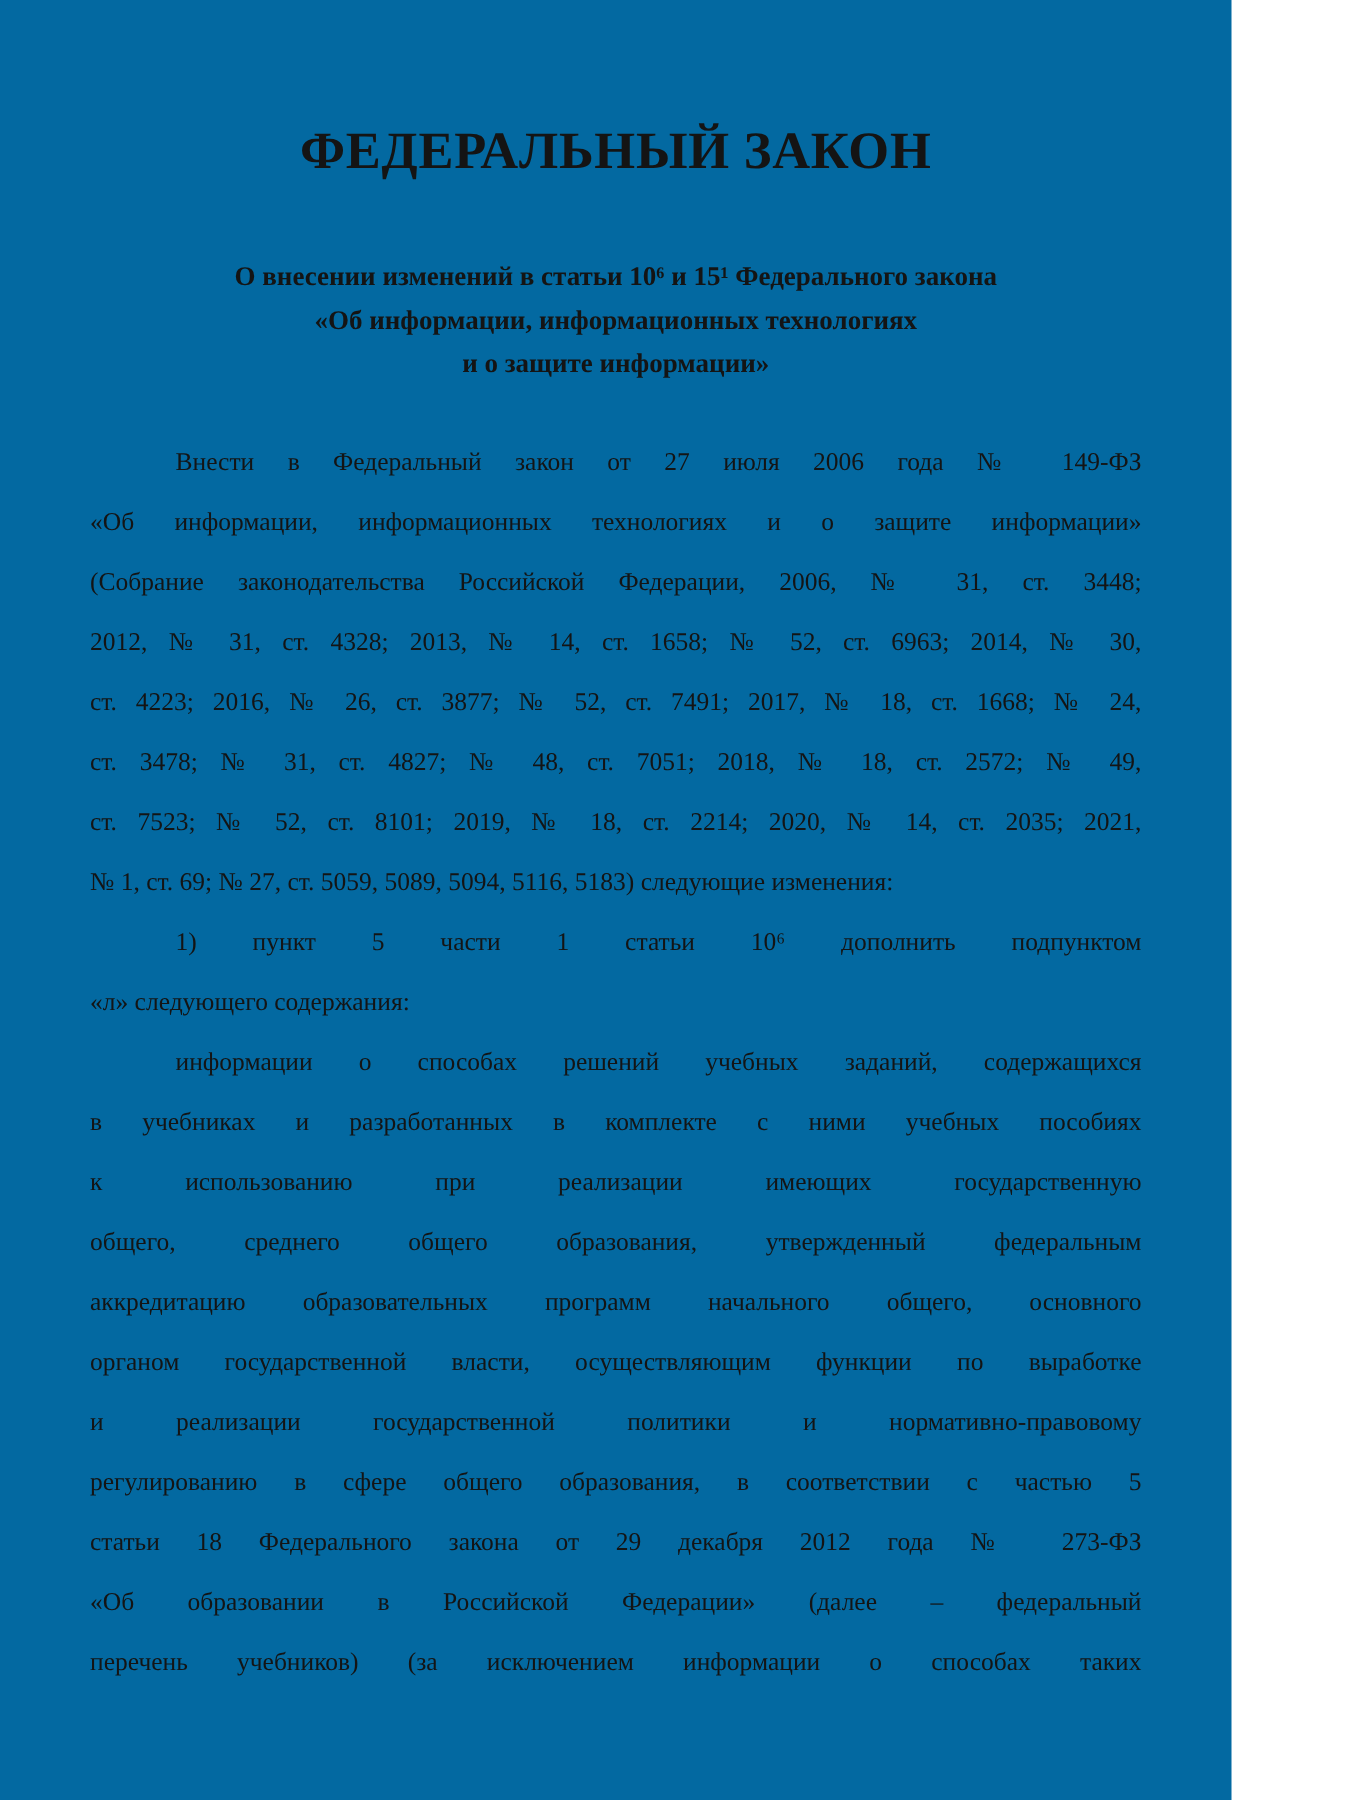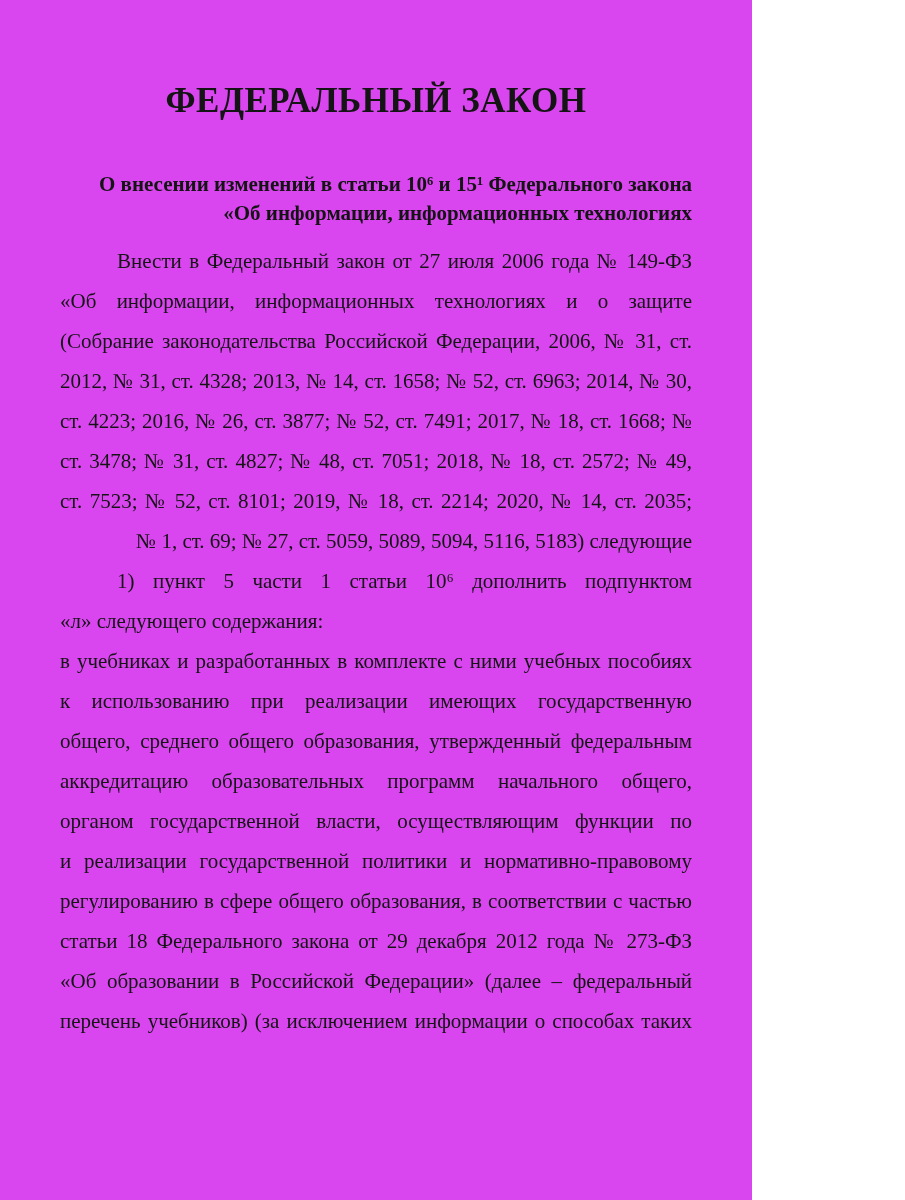--- a/index.html
+++ b/index.html
@@ -2,51 +2,51 @@
 <html lang="ru"><head>
 <meta charset="utf-8">
 <style>
   html, body {
     margin: 0;
     padding: 0;
     background: #ffffff;
   }
   .page {
     position: relative;
-    width: 752px;
+    width: 821px;
     height: 1200px;
-    background: #d946ef;
+    background: #0369a1;
     color: #141414;
     font-family: "Liberation Serif", "DejaVu Serif", serif;
     box-sizing: border-box;
     padding: 84px 60px 0 60px;
     overflow: hidden;
   }
   .title {
     margin: 0;
     font-size: 35px;
     line-height: 33px;
     font-weight: bold;
     text-align: center;
     letter-spacing: 0.5px;
     white-space: nowrap;
   }
   .subtitle {
     margin-top: 53px;
-    font-size: 21px;
+    font-size: 18px;
     line-height: 29px;
     font-weight: bold;
-    text-align: right;
+    text-align: center;
   }
   .subtitle-line {
     white-space: nowrap;
   }
   .doc-body {
-    margin-top: 13px;
-    font-size: 21px;
+    margin-top: 31px;
+    font-size: 17px;
     line-height: 40px;
   }
   .line {
     height: 40px;
     overflow: hidden;
     text-align: justify;
     text-align-last: justify;
     text-justify: inter-word;
   }
   .line.no-just {
@@ -59,33 +59,35 @@
 </style>
 </head>
 <body>
 
 <div class="page">
   <h1 class="title">ФЕДЕРАЛЬНЫЙ ЗАКОН</h1>
 
   <div class="subtitle">
       <div class="subtitle-line">О внесении изменений в статьи 10⁶ и 15¹ Федерального закона</div>
       <div class="subtitle-line">«Об информации, информационных технологиях</div>
+      <div class="subtitle-line">и о защите информации»</div>
     </div>
 
   <div class="doc-body">
       <div class="line indent">Внести в Федеральный закон от 27 июля 2006 года № 149-ФЗ</div>
       <div class="line">«Об информации, информационных технологиях и о защите информации»</div>
       <div class="line">(Собрание законодательства Российской Федерации, 2006, № 31, ст. 3448;</div>
       <div class="line">2012, № 31, ст. 4328; 2013, № 14, ст. 1658; № 52, ст. 6963; 2014, № 30,</div>
       <div class="line">ст. 4223; 2016, № 26, ст. 3877; № 52, ст. 7491; 2017, № 18, ст. 1668; № 24,</div>
       <div class="line">ст. 3478; № 31, ст. 4827; № 48, ст. 7051; 2018, № 18, ст. 2572; № 49,</div>
       <div class="line">ст. 7523; № 52, ст. 8101; 2019, № 18, ст. 2214; 2020, № 14, ст. 2035; 2021,</div>
       <div class="line no-just">№ 1, ст. 69; № 27, ст. 5059, 5089, 5094, 5116, 5183) следующие изменения:</div>
       <div class="line indent">1) пункт 5 части 1 статьи 10⁶ дополнить подпунктом</div>
       <div class="line no-just">«л» следующего содержания:</div>
+      <div class="line indent">информации о способах решений учебных заданий, содержащихся</div>
       <div class="line">в учебниках и разработанных в комплекте с ними учебных пособиях</div>
       <div class="line">к использованию при реализации имеющих государственную</div>
       <div class="line">общего, среднего общего образования, утвержденный федеральным</div>
       <div class="line">аккредитацию образовательных программ начального общего, основного</div>
       <div class="line">органом государственной власти, осуществляющим функции по выработке</div>
       <div class="line">и реализации государственной политики и нормативно-правовому</div>
       <div class="line">регулированию в сфере общего образования, в соответствии с частью 5</div>
       <div class="line">статьи 18 Федерального закона от 29 декабря 2012 года № 273-ФЗ</div>
       <div class="line">«Об образовании в Российской Федерации» (далее – федеральный</div>
       <div class="line">перечень учебников) (за исключением информации о способах таких</div>

